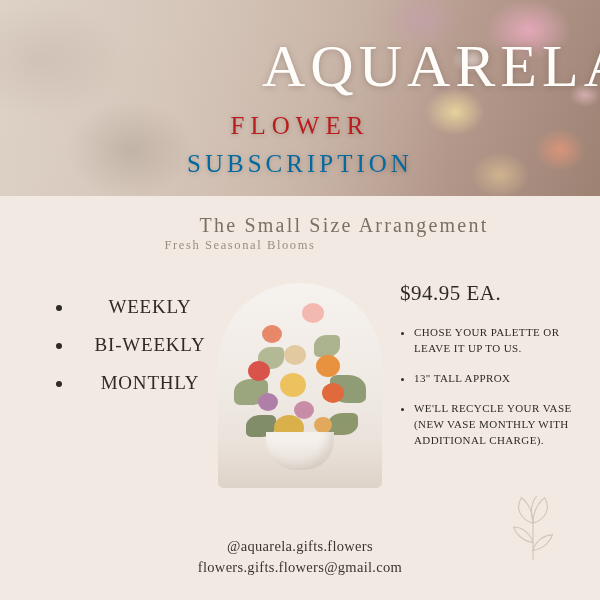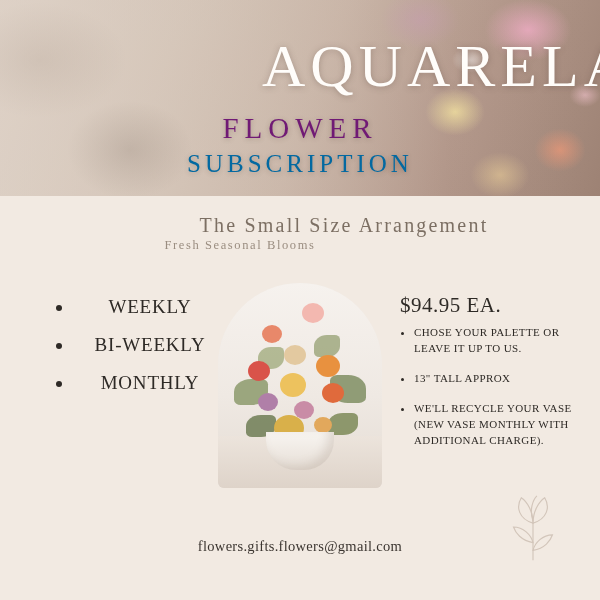--- a/index.html
+++ b/index.html
@@ -72,23 +72,23 @@
     text-shadow: 0 1px 6px rgba(90,70,60,0.35);
     padding-left: 32px;
   }
   .brand-sub1 {
     position: absolute;
     top: 112px;
     left: 0;
     width: 600px;
     text-align: center;
     font-family: "Liberation Serif", serif;
-    font-size: 29px;
+    font-size: 25px;
     letter-spacing: 6px;
-    color: #701a75;
+    color: #b91c1c;
     text-shadow: 0 1px 5px rgba(90,70,60,0.32);
   }
   .brand-sub2 {
     position: absolute;
     top: 150px;
     left: 0;
     width: 600px;
     text-align: center;
     font-family: "Liberation Serif", serif;
     font-size: 25px;
@@ -179,21 +179,21 @@
     border-radius: 50%;
   }
   .leafy {
     position: absolute;
     border-radius: 50% 20% 50% 20%;
   }
 
   
   .price {
     position: absolute;
-    top: 293px;
+    top: 281px;
     left: 400px;
     width: 180px;
     font-family: "Liberation Serif", serif;
     font-size: 21px;
     letter-spacing: 0.5px;
     color: #2e2a26;
   }
   .details {
     position: absolute;
     top: 325px;
@@ -294,20 +294,21 @@
 
   <div class="details">
     <ul>
       <li>CHOSE YOUR PALETTE OR LEAVE IT UP TO US.</li>
       <li>13" TALL APPROX</li>
       <li>WE'LL RECYCLE YOUR VASE (NEW VASE MONTHLY WITH ADDITIONAL CHARGE).</li>
     </ul>
   </div>
 
   <div class="footer">
+    <div>@aquarela.gifts.flowers</div>
     <div>flowers.gifts.flowers@gmail.com</div>
   </div>
 
   <svg class="tulip-decor" viewBox="0 0 80 80">
     <path d="M40 36 C40 52, 40 60, 40 74" stroke="#b9a89a" stroke-width="1.2" fill="none"></path>
     <path d="M40 36 C26 32, 22 20, 28 10 C34 14, 40 24, 40 36 Z" stroke="#b9a89a" stroke-width="1.2" fill="none"></path>
     <path d="M40 36 C54 32, 58 20, 52 10 C46 14, 40 24, 40 36 Z" stroke="#b9a89a" stroke-width="1.2" fill="none"></path>
     <path d="M40 34 C36 22, 40 12, 44 8" stroke="#b9a89a" stroke-width="1.2" fill="none"></path>
     <path d="M40 56 C28 54, 22 46, 20 40 C30 40, 38 48, 40 56 Z" stroke="#b9a89a" stroke-width="1.2" fill="none"></path>
     <path d="M40 64 C52 62, 58 54, 60 48 C50 48, 42 56, 40 64 Z" stroke="#b9a89a" stroke-width="1.2" fill="none"></path>

